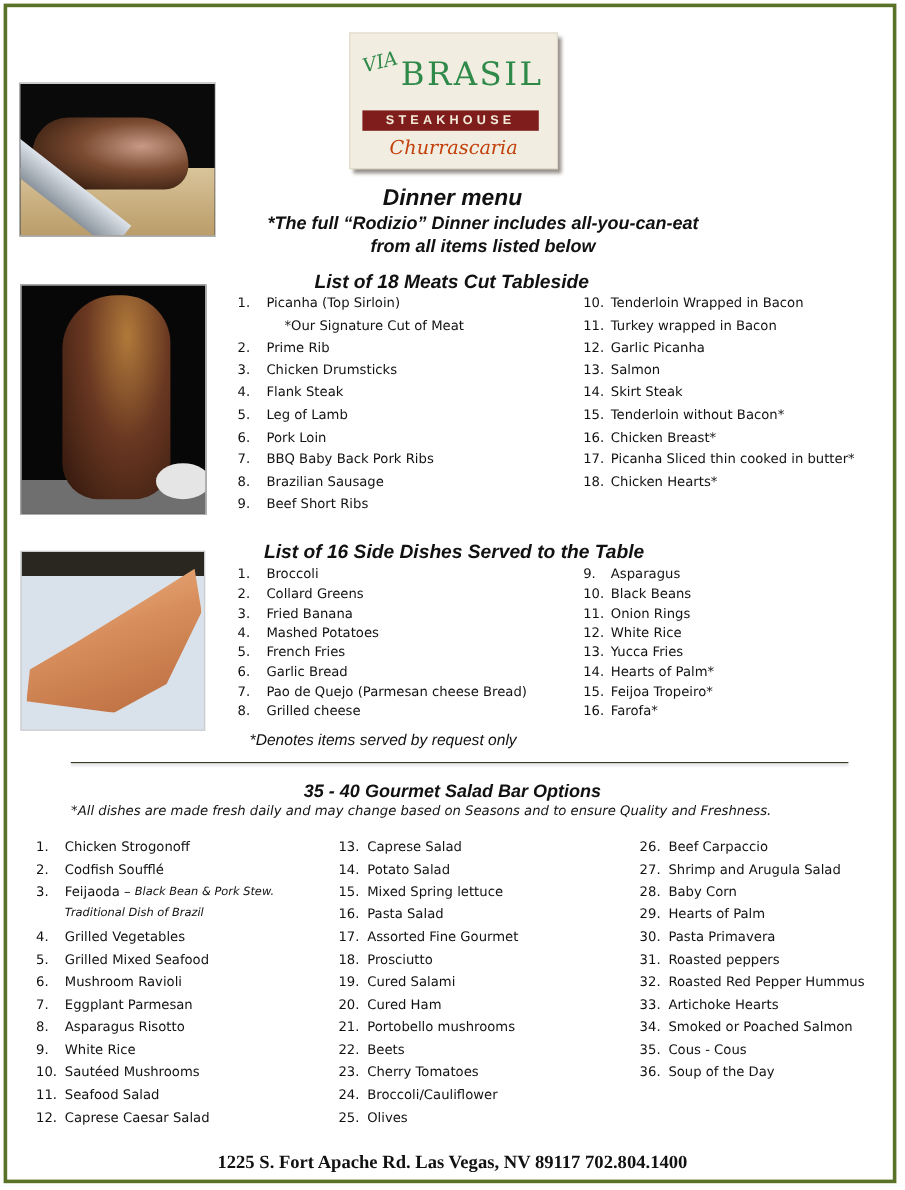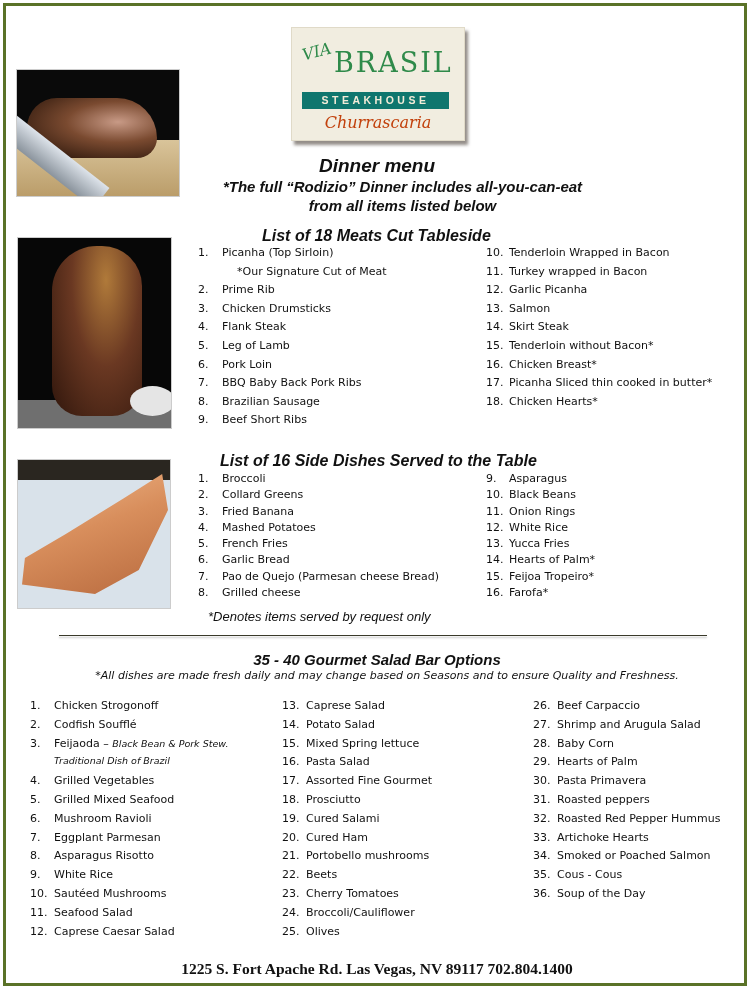--- a/index.html
+++ b/index.html
@@ -4,21 +4,21 @@
 <style>
   html, body { margin:0; padding:0; background:#ffffff; }
   body { width:754px; height:992px; position:relative; overflow:hidden; font-family:"Liberation Sans", sans-serif; color:#111; }
   .frame { position:absolute; left:3px; top:3px; width:744px; height:983px; border:3px solid #5a7228; box-sizing:border-box; }
   .abs { position:absolute; }
 
   
   .logo { left:291px; top:27px; width:172px; height:112px; background:#f1ede0; box-shadow: 3px 4px 3px rgba(60,50,40,0.55); border:1px solid #e0dac8; }
   .logo .via { position:absolute; left:10px; top:14px; font-family:"DejaVu Serif", serif; font-style:italic; color:#2f8a4a; font-size:16px; transform:rotate(-14deg); letter-spacing:0px; }
   .logo .brasil { position:absolute; left:42px; top:19px; font-family:"DejaVu Serif", serif; color:#2f8a4a; font-size:27px; letter-spacing:2px; }
-  .logo .bar { position:absolute; left:10px; top:64px; width:147px; height:17px; background:#0f766e; color:#f3ecd8; font-size:10.5px; font-weight:bold; letter-spacing:3.5px; text-align:center; line-height:17px; }
+  .logo .bar { position:absolute; left:10px; top:64px; width:147px; height:17px; background:#7f1d1d; color:#f3ecd8; font-size:10.5px; font-weight:bold; letter-spacing:3.5px; text-align:center; line-height:17px; }
   .logo .churr { position:absolute; left:0; width:172px; top:85px; text-align:center; font-family:"DejaVu Serif", serif; font-style:italic; font-size:16px; color:#c2410c; }
 
   
   .photo { border:1px solid #ccc; overflow:hidden; }
   .p1 { left:16px; top:69px; width:162px; height:126px; background:#0a0a0a; }
   .p1 .board { position:absolute; left:0; top:70px; width:162px; height:60px; background:linear-gradient(#d9c49a,#b89a66); }
   .p1 .meat { position:absolute; left:10px; top:28px; width:130px; height:60px; border-radius:30px 40px 20px 20px; background:radial-gradient(ellipse at 70% 40%, #c89a86 0%, #7a4a30 40%, #3a2012 80%); }
   .p1 .knife { position:absolute; left:-10px; top:38px; width:130px; height:26px; background:linear-gradient(#dde3ea,#8a939c); transform:rotate(38deg); transform-origin:left top; }
   .p2 { left:17px; top:237px; width:153px; height:190px; background:#070707; }
   .p2 .meat { position:absolute; left:34px; top:8px; width:90px; height:170px; border-radius:45px 40px 30px 30px; background:radial-gradient(ellipse at 60% 20%, #b07a3a 0%, #6a3822 45%, #3a1c10 90%); }
@@ -44,21 +44,21 @@
   .sideL { left:198px; top:472px; } .sideL li { height:16.3px; } .sideL .num { width:24px; }
   .sideR { left:486px; top:472px; } .sideR li { height:16.3px; } .sideR .num { width:23px; }
   .salad1 { left:30px; top:699px; } .salad1 li { height:18.8px; } .salad1 .num { width:24px; }
   .salad2 { left:282px; top:699px; } .salad2 li { height:18.8px; } .salad2 .num { width:24px; }
   .salad3 { left:533px; top:699px; } .salad3 li { height:18.8px; } .salad3 .num { width:24px; }
   .sig { padding-left:39px; }
   .sub-it { font-style:italic; font-size:9.5px; }
 
   .rule { left:59px; top:635px; width:648px; height:1px; background:#3a3a2a; box-shadow:0 2px 2px rgba(0,0,0,0.25); }
   .h-salad { left:0; width:754px; top:651px; text-align:center; font-size:15px; font-style:italic; font-weight:bold; }
-  .salad-note { left:0; width:678px; top:669px; text-align:center; font-family:"DejaVu Sans", sans-serif; font-size:11px; font-style:italic;padding-left:48px; }
+  .salad-note { left:12px; width:678px; top:669px; text-align:center; font-family:"DejaVu Sans", sans-serif; font-size:11px; font-style:italic; }
   .footer { left:0; width:754px; top:960px; text-align:center; font-family:"Liberation Serif", serif; font-weight:bold; font-size:15.5px; }
 </style>
 </head>
 <body>
 
 <div class="frame"></div>
 
 <div class="abs logo">
   <span class="via">VIA</span>
   <span class="brasil">BRASIL</span>

